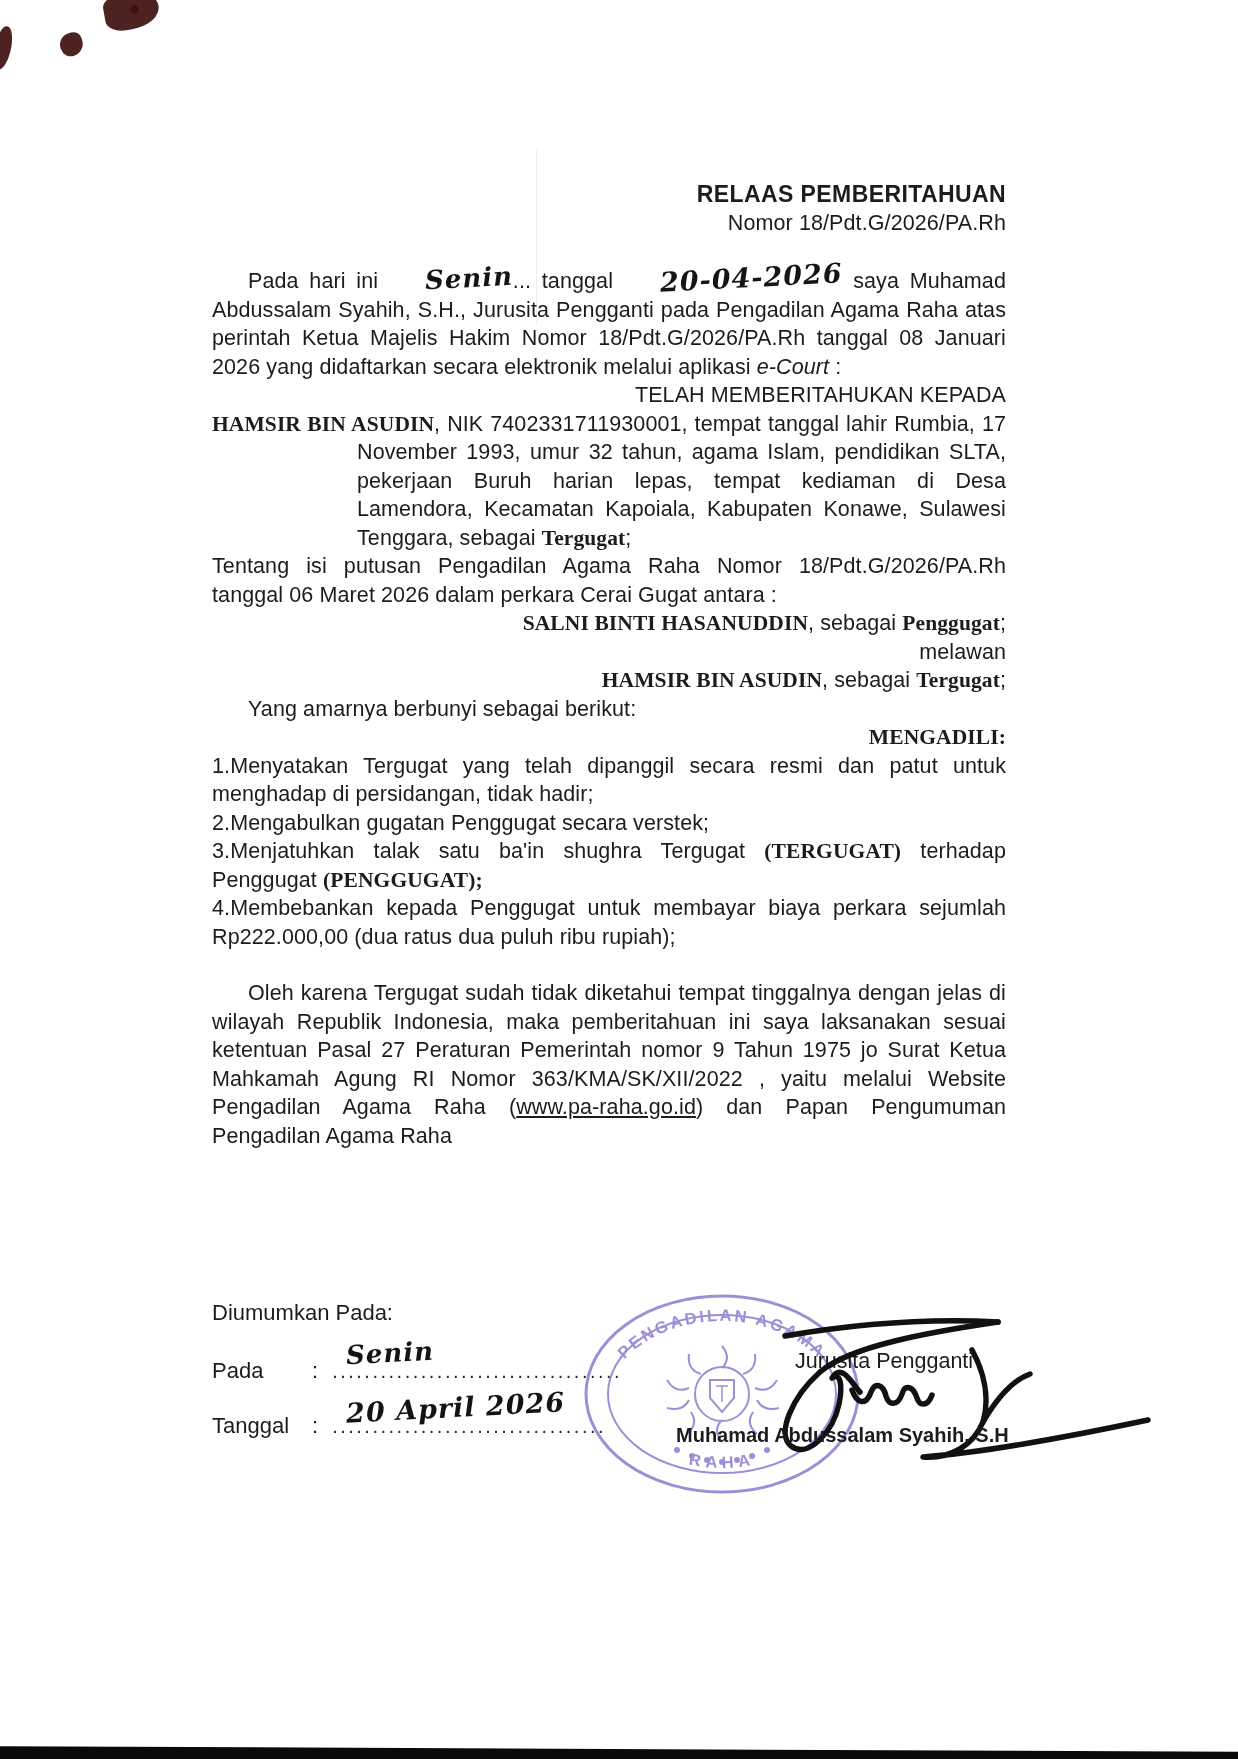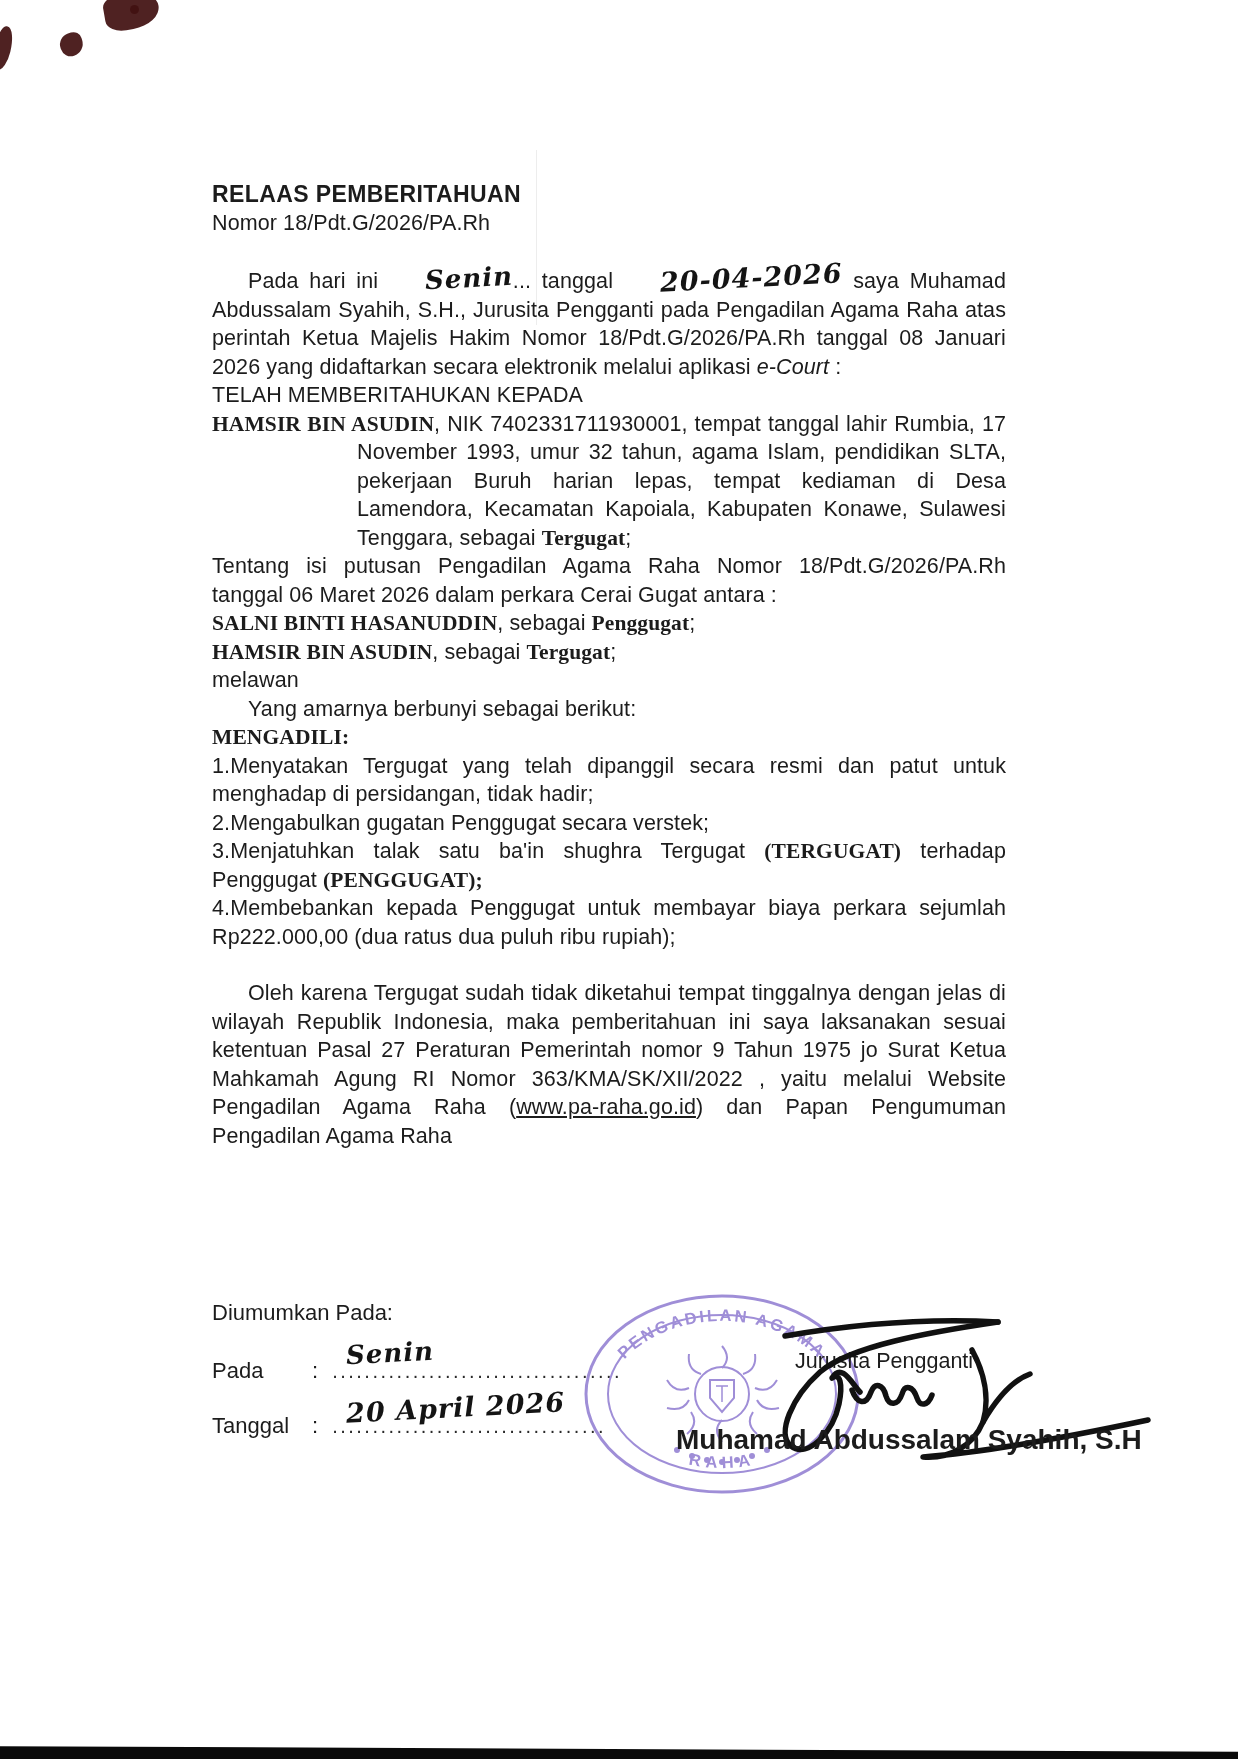--- a/index.html
+++ b/index.html
@@ -10,21 +10,21 @@
     overflow:hidden;
     font-family:"Liberation Sans", sans-serif;
     color:#1c1c1c;
   }
   .doc{
     position:absolute;
     left:212px;top:180px;width:794px;
     font-size:21.5px;line-height:28.5px;
     letter-spacing:.1px;
   }
-  .center{text-align:left;}
+  .center{text-align:right;}
   .b{font-weight:bold;font-family:Liberation Serif, serif;}
   .i{font-style:italic;}
   .para{margin:0;text-align:justify;}
   .indent{text-indent:36px;}
   .hang{padding-left:145px;text-indent:-145px;}
   .url{text-decoration:underline;}
   .title{font-weight:bold;font-size:23px;letter-spacing:.4px;}
   .gap30{margin-top:30px;}
   .gap28{margin-top:28px;}
   .hand{
@@ -38,21 +38,21 @@
   .hand-date{font-size:27px;}
   
   .announce-heading{position:absolute;left:212px;top:1300px;font-size:22px;}
   .ann-row{position:absolute;left:212px;font-size:22px;}
   .ann-row .lbl{display:inline-block;width:100px;}
   .ann-fill{position:relative;display:inline-block;margin-left:14px;}
   .dots{letter-spacing:2.5px;color:#2a2a2a;font-size:20px;}
   .hand-overlay{position:absolute;left:14px;top:-14px;white-space:nowrap;}
   
   .signoff-role{position:absolute;left:795px;top:1349px;font-size:21.5px;}
-  .signoff-name{position:absolute;left:676px;top:1424px;font-size:28px;font-weight:bold;white-space:nowrap;text-align:center;}
+  .signoff-name{position:absolute;left:676px;top:1424px;font-size:20px;font-weight:bold;white-space:nowrap;text-align:center;}
   
   .stamp{position:absolute;left:577px;top:1288px;opacity:.82;}
   .signature{position:absolute;left:690px;top:1292px;}
   
   .mark{position:absolute;background:#421111;opacity:.93;}
   .mark-a{left:-5px;top:26px;width:16px;height:44px;border-radius:45% 60% 50% 55%;transform:rotate(14deg);}
   .mark-b{left:60px;top:33px;width:23px;height:23px;border-radius:55% 40% 60% 50%;transform:rotate(-18deg);}
   .mark-c{left:104px;top:-7px;width:55px;height:36px;border-radius:35% 55% 60% 40%;transform:rotate(-10deg);}
   .mark-dot{left:130px;top:5px;width:9px;height:9px;border-radius:50%;}
   .bottom-strip{
@@ -81,23 +81,23 @@
     <p class="para indent gap30"><span>Pada hari ini </span><span class="hand">Senin</span><span>... </span><span>tanggal </span><span class="hand hand-date">20-04-2026</span><span> saya Muhamad Abdussalam Syahih, S.H., Jurusita Pengganti pada Pengadilan Agama Raha atas perintah Ketua Majelis Hakim Nomor 18/Pdt.G/2026/PA.Rh tanggal 08 Januari 2026 yang didaftarkan secara elektronik melalui aplikasi </span><span class="i">e-Court</span><span> :</span></p>
 
     <div class="center">TELAH MEMBERITAHUKAN KEPADA</div>
 
     <p class="para hang"><span class="b">HAMSIR BIN ASUDIN</span><span>, NIK 7402331711930001, tempat tanggal lahir Rumbia, 17 November 1993, umur 32 tahun, agama Islam, pendidikan SLTA, pekerjaan Buruh harian lepas, tempat kediaman di Desa Lamendora, Kecamatan Kapoiala, Kabupaten Konawe, Sulawesi Tenggara, sebagai </span><span class="b">Tergugat</span><span>;</span></p>
 
     <p class="para">Tentang isi putusan Pengadilan Agama Raha Nomor 18/Pdt.G/2026/PA.Rh tanggal 06 Maret 2026 dalam perkara Cerai Gugat antara :</p>
 
     <div class="center"><span class="b">SALNI BINTI HASANUDDIN</span><span>, sebagai </span><span class="b">Penggugat</span><span>;</span></div>
 
+    <div class="center">melawan</div>
+
     <div class="center"><span class="b">HAMSIR BIN ASUDIN</span><span>, sebagai </span><span class="b">Tergugat</span><span>;</span></div>
-
-    <div class="center">melawan</div>
 
     <p class="para indent">Yang amarnya berbunyi sebagai berikut:</p>
 
     <div class="center b">MENGADILI:</div>
 
     <p class="para"><span>1.</span><span>Menyatakan Tergugat yang telah dipanggil secara resmi dan patut untuk menghadap di persidangan, tidak hadir;</span><span class="b"></span><span></span><span class="b"></span></p>
 
     <p class="para"><span>2.</span><span>Mengabulkan gugatan Penggugat secara verstek;</span><span class="b"></span><span></span><span class="b"></span></p>
 
     <p class="para"><span>3.</span><span>Menjatuhkan talak satu ba'in shughra Tergugat </span><span class="b">(TERGUGAT)</span><span> terhadap Penggugat </span><span class="b">(PENGGUGAT);</span></p>

